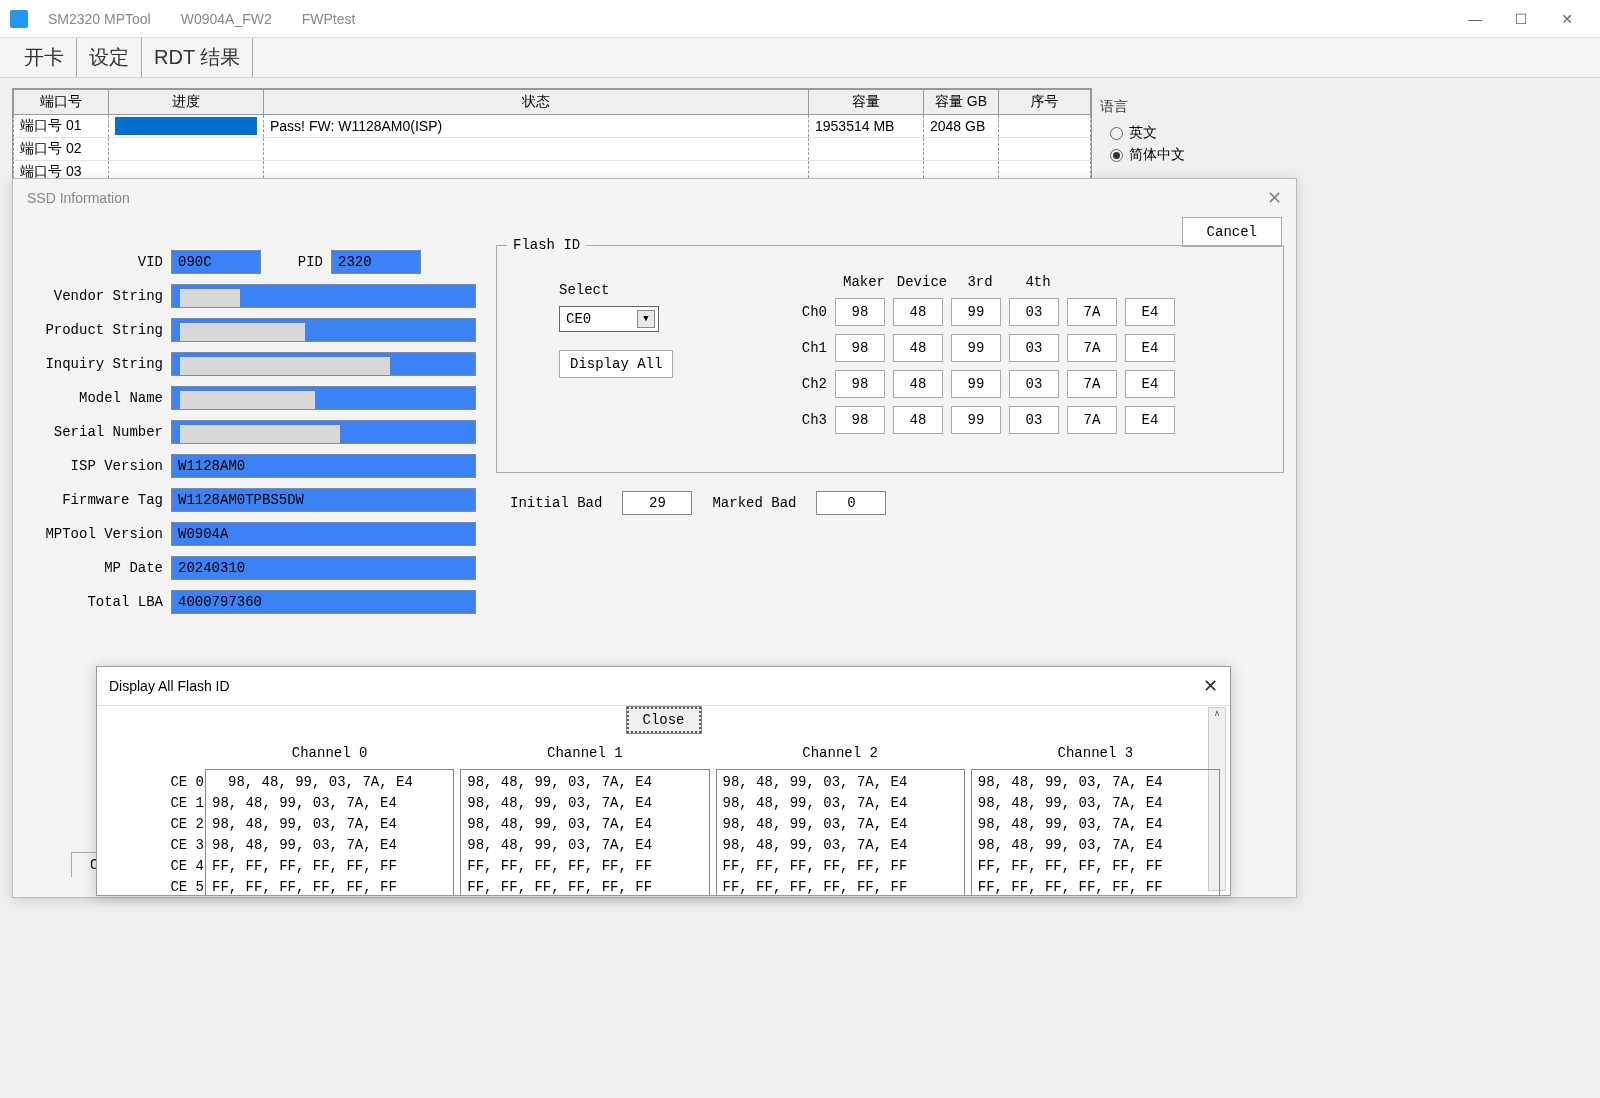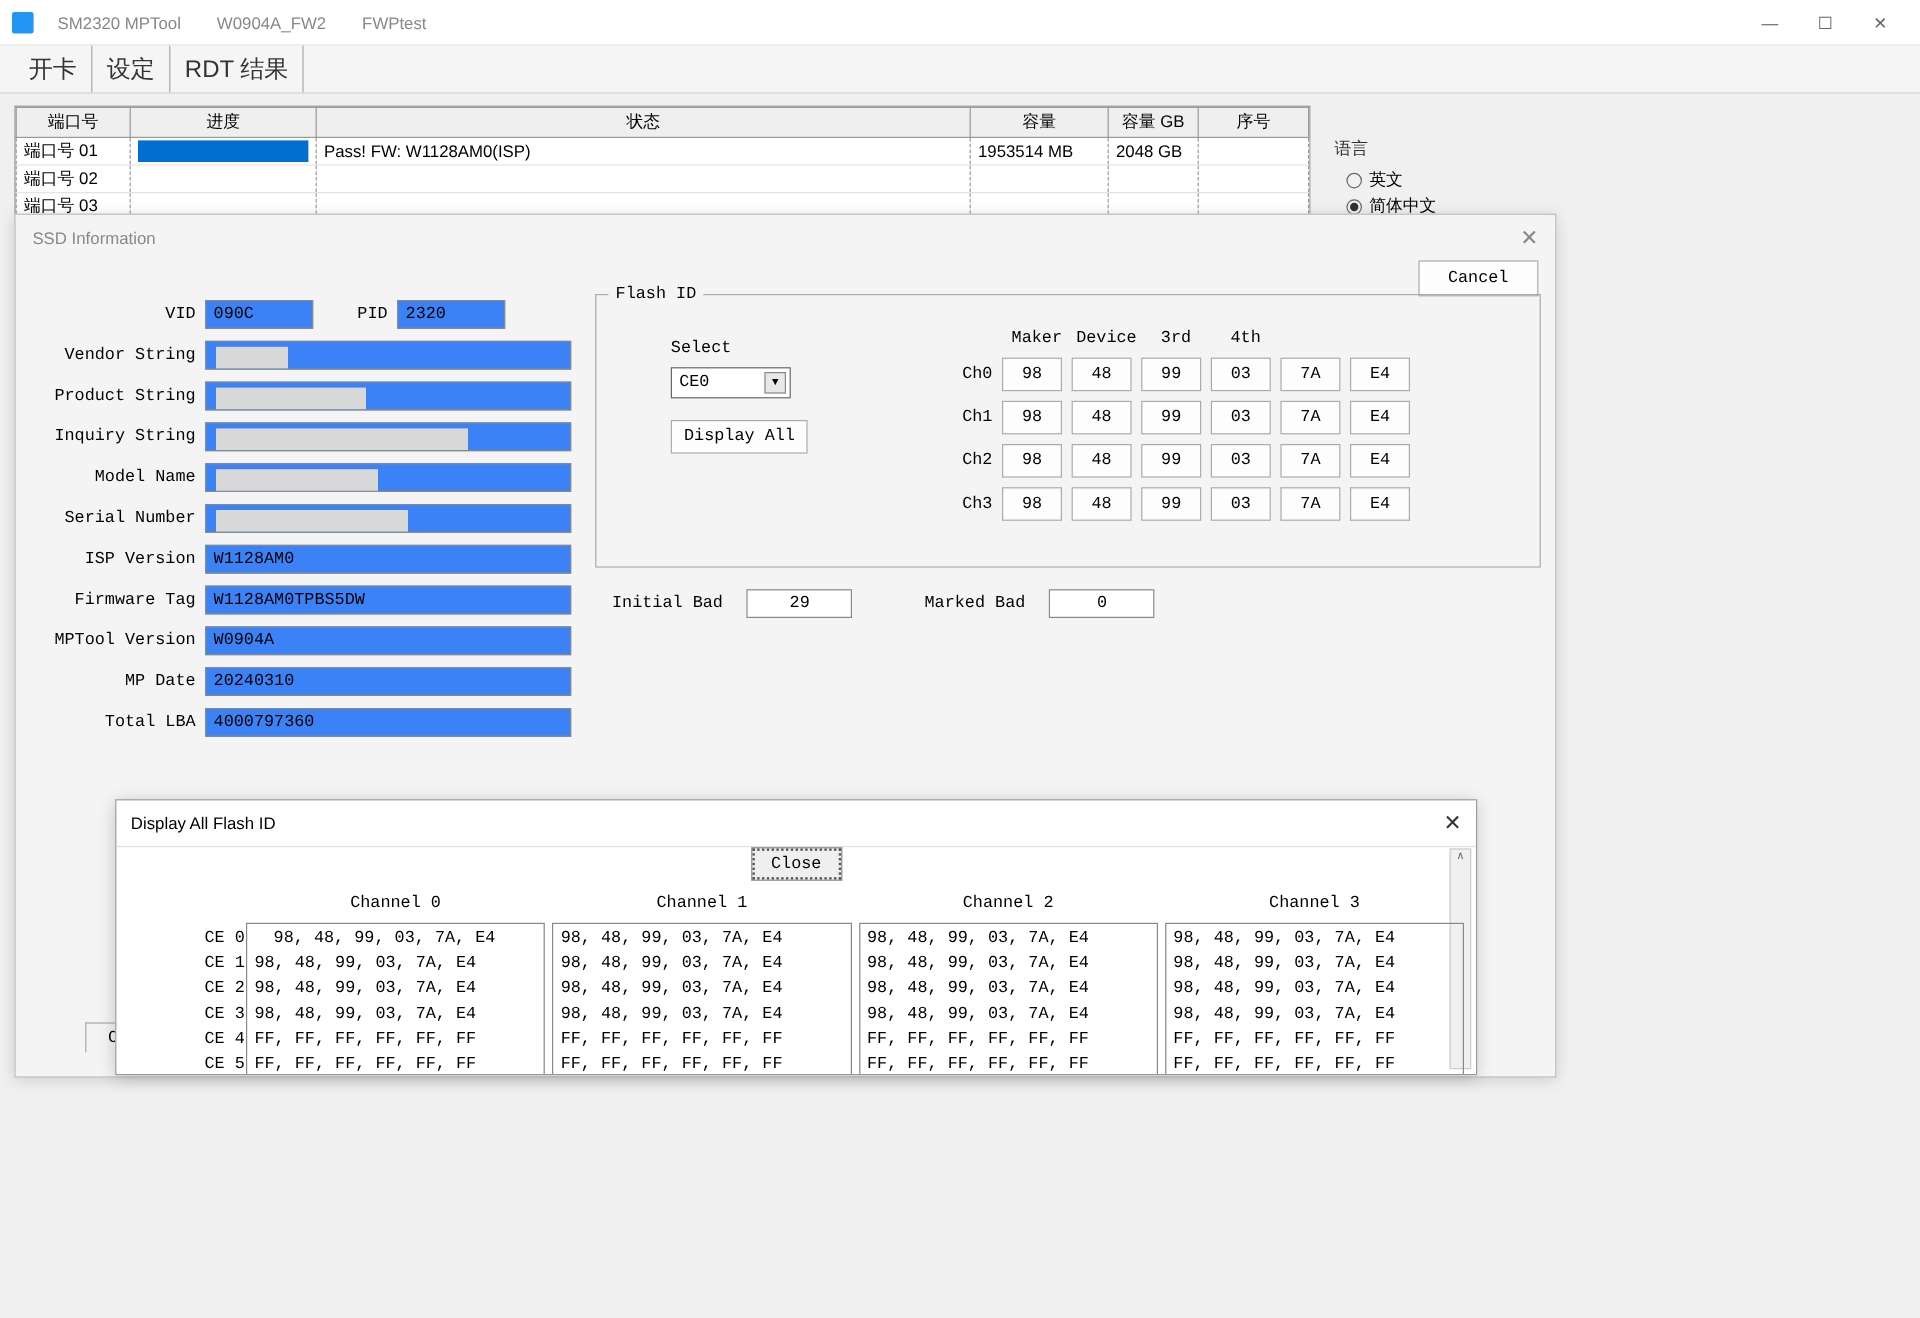--- a/index.html
+++ b/index.html
@@ -5,21 +5,21 @@
 * { box-sizing: border-box; margin: 0; padding: 0; }
 body { font-family: "Microsoft YaHei", "SimSun", Arial, sans-serif; font-size: 13px; background: #f0f0f0; overflow: hidden; width: 1600px; height: 1098px; position: relative; }
 .titlebar { height: 38px; background: #fff; display: flex; align-items: center; padding: 0 10px; border-bottom: 1px solid #e0e0e0; gap: 12px; }
 .logo { width: 18px; height: 18px; background: #2196f3; margin-right: 8px; border-radius: 2px; display: inline-block; }
 .title-text { color: #888; font-size: 14px; margin-right: 18px; }
 .win-controls { margin-left: auto; display: flex; }
 .win-btn { width: 46px; height: 38px; display: flex; align-items: center; justify-content: center; color: #666; font-size: 14px; cursor: pointer; }
 .tabs { height: 40px; display: flex; align-items: center; background: #f5f5f5; padding-left: 12px; border-bottom: 1px solid #d5d5d5; }
 .tab { padding: 6px 12px; font-size: 20px; color: #333; border-right: 1px solid #aaa; cursor: pointer; }
 .tab:last-child { border-right: 1px solid #aaa; }
-.main-content { display: flex; padding: 10px 12px; gap: 20px; align-items: flex-end; }
+.main-content { display: flex; padding: 10px 12px; gap: 8px; }
 .table-wrap { border: 1px solid #999; }
 .port-table { border-collapse: collapse; }
 .port-table th { background: #efefef; border: 1px solid #999; padding: 3px 8px; font-weight: normal; font-size: 14px; }
 .port-table td { border-left: 1px dashed #999; border-right: 1px dashed #999; border-bottom: 1px solid #e4e4e4; padding: 2px 6px; font-size: 14px; background: #fff; height: 22px; }
 .col-port { width: 95px; }
 .col-progress { width: 155px; }
 .col-status { width: 545px; }
 .col-cap { width: 115px; }
 .col-capgb { width: 75px; }
 .col-sn { width: 92px; }
@@ -48,21 +48,21 @@
 .select-box { width: 100px; height: 26px; border: 1px solid #666; background: #fff; display: flex; align-items: center; padding: 0 6px; margin-top: 8px; position: relative; cursor: pointer; }
 .select-arrow { position: absolute; right: 3px; top: 3px; width: 18px; height: 18px; background: #e8e8e8; border: 1px solid #888; display: flex; align-items: center; justify-content: center; font-size: 9px; }
 .disp-all-btn { margin-top: 18px; padding: 5px 10px; background: #fdfdfd; border: 1px solid #aaa; font-family: inherit; font-size: 14px; cursor: pointer; }
 .flash-grid { position: absolute; left: 280px; top: 28px; font-family: "Courier New", monospace; font-size: 14px; }
 .fg-head { display: flex; gap: 0; margin-bottom: 8px; margin-left: 58px; }
 .fg-head span { width: 58px; text-align: center; }
 .fg-row { display: flex; align-items: center; margin-bottom: 8px; gap: 0; }
 .fg-chlabel { width: 50px; text-align: right; margin-right: 8px; }
 .fg-cell { width: 50px; height: 28px; border: 1px solid #aaa; background: #fdfdfd; display: flex; align-items: center; justify-content: center; margin-right: 8px; }
 .bad-row { position: absolute; left: 497px; top: 312px; font-family: "Courier New", monospace; font-size: 14px; display: flex; align-items: center; gap: 20px; }
-.bad-box { width: 88px; height: 24px; border: 1px solid #888; background: #fff; display: flex; align-items: center; justify-content: center; }
+.bad-box { width: 70px; height: 24px; border: 1px solid #888; background: #fff; display: flex; align-items: center; justify-content: center; }
 .bottom-tabs { position: absolute; left: 58px; bottom: 20px; display: flex; gap: 300px; }
 .btab { border: 1px solid #aaa; border-bottom: none; padding: 4px 18px; background: #f4f4f4; font-family: "Courier New", monospace; font-size: 14px; }
 
 
 .dialog2 { position: absolute; left: 96px; top: 666px; width: 1135px; height: 230px; background: #fff; border: 1px solid #999; box-shadow: 0 2px 14px rgba(0,0,0,0.2); overflow: hidden; }
 .d2-title { padding: 8px 12px; font-size: 14px; display: flex; align-items: center; border-bottom: 1px solid #e0e0e0; }
 .close-btn2 { position: absolute; left: 50%; transform: translateX(-50%); top: 40px; padding: 3px 14px; border: 2px dotted #555; outline: 1px solid #888; font-family: "Courier New", monospace; font-size: 14px; cursor: pointer; }
 .channels { display: flex; position: absolute; top: 78px; left: 108px; right: 10px; font-family: "Courier New", monospace; font-size: 14px; gap: 6px; }
 .channel { flex: 1; }
 .ch-title { text-align: center; margin-bottom: 8px; }
@@ -267,21 +267,21 @@
             <span class="fg-cell">7A</span>
             <span class="fg-cell">E4</span>
           </div>
         </div>
     </div>
   </div>
 
   <div class="bad-row">
     <span>Initial Bad</span>
     <div class="bad-box">29</div>
-    <span style="margin-left:40px">Marked Bad</span>
+    <span style="">Marked Bad</span>
     <div class="bad-box">0</div>
   </div>
 
   <div class="bottom-tabs">
     <div class="btab">Ca</div>
     <div class="btab" style="width:110px"></div>
   </div>
 </div>
 
 <div class="dialog2">

